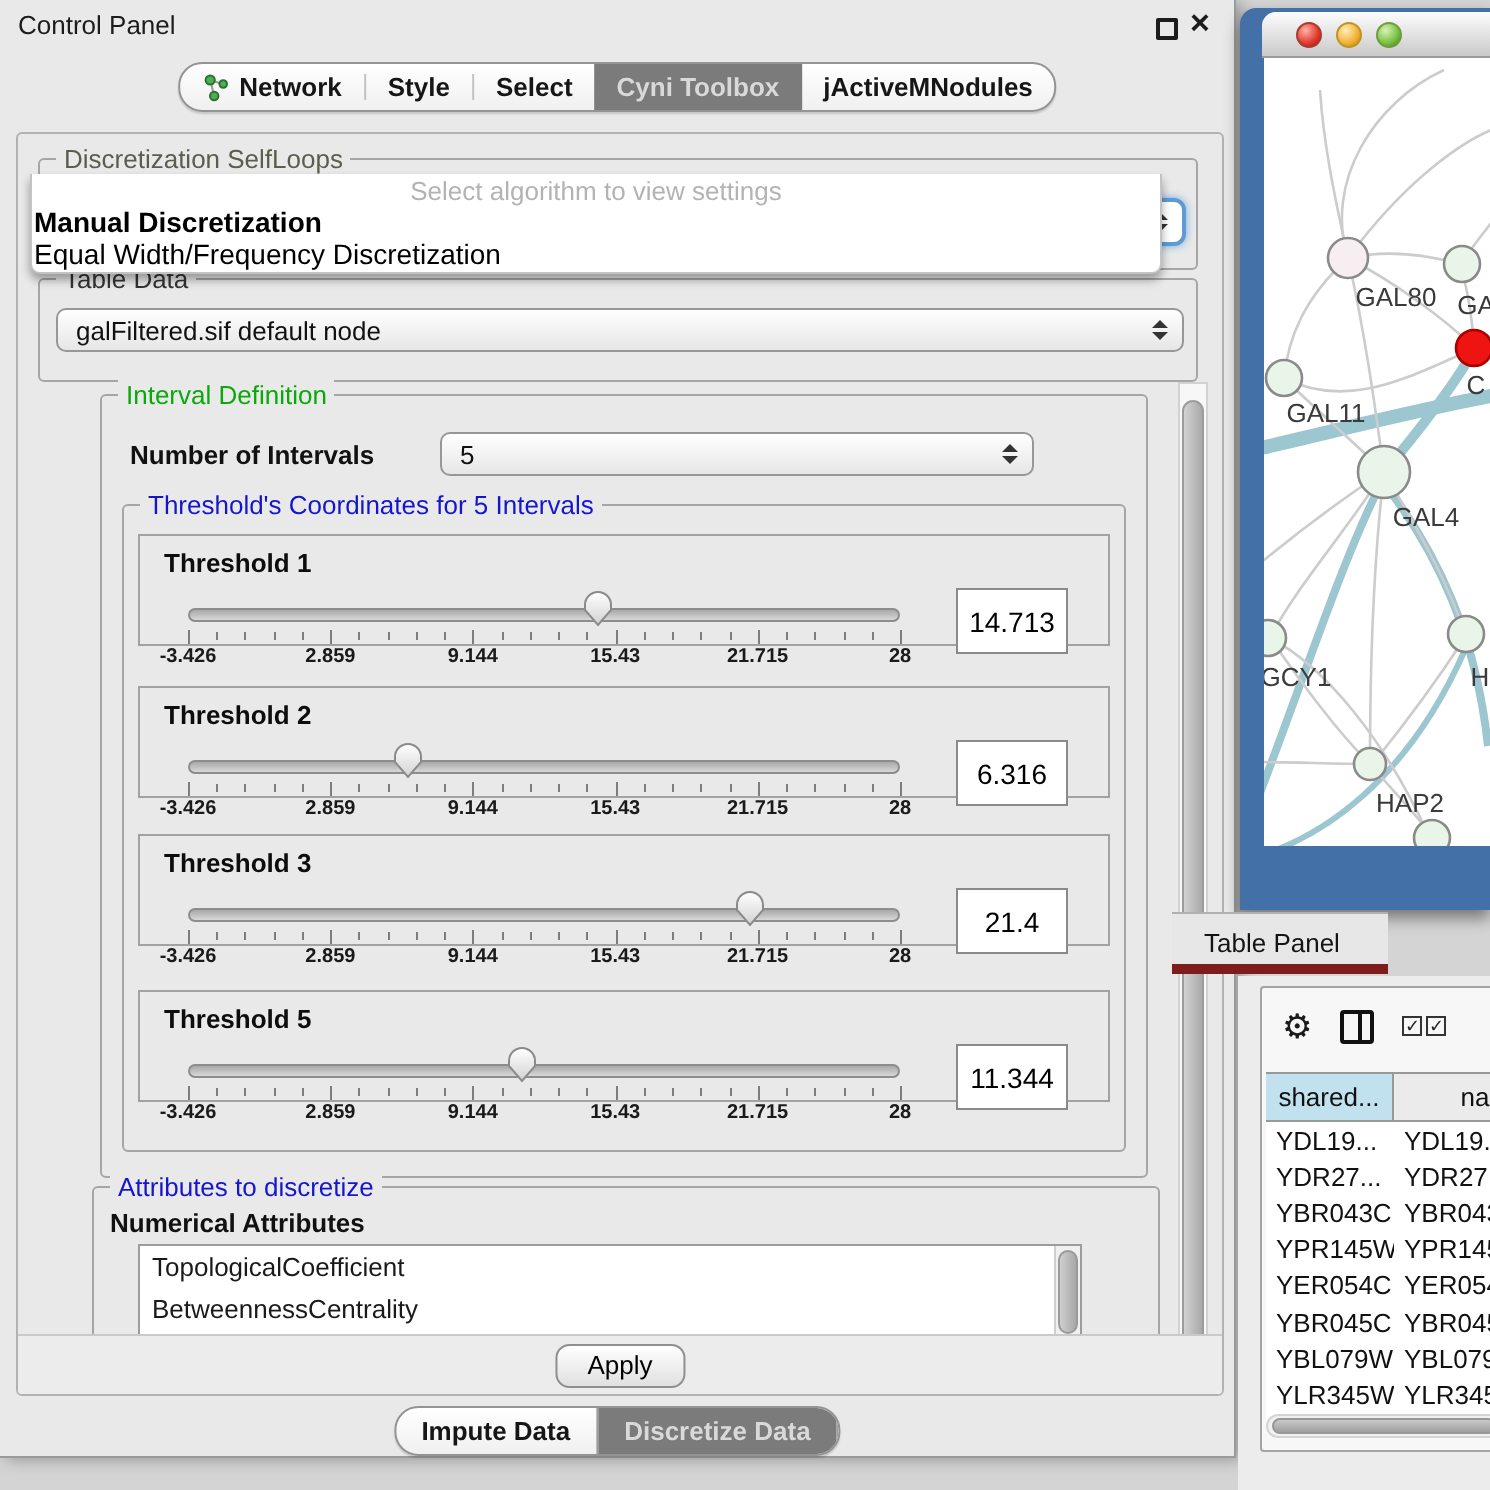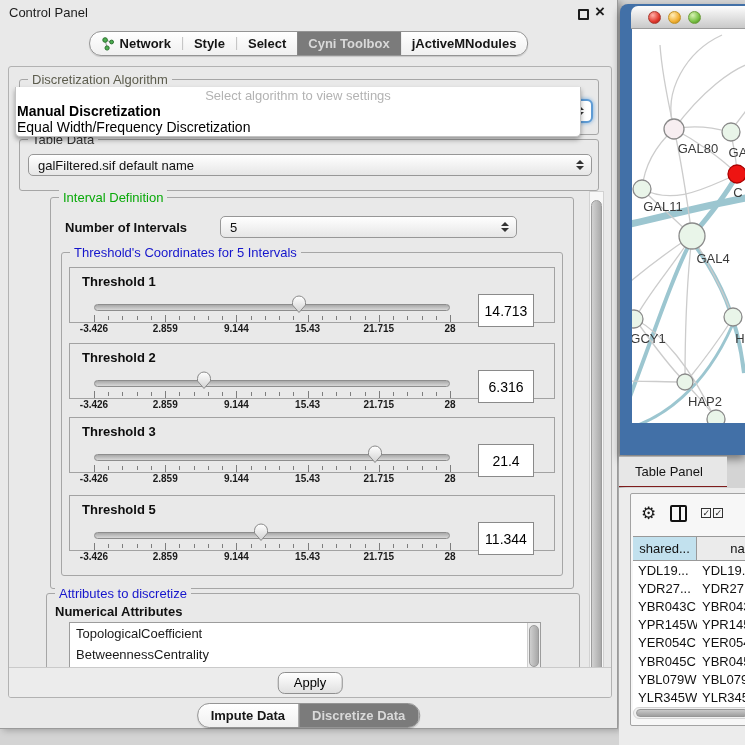--- a/index.html
+++ b/index.html
@@ -93,21 +93,21 @@
   .net-win { position:absolute; left:620px; top:4px; width:125px; height:451px; background:linear-gradient(#34movie5,#4270a7); background:#4270a7; border-radius:8px 0 0 0; box-shadow:0 4px 8px rgba(0,0,0,.45); }
   .net-titlebar { position:absolute; left:11px; top:2px; right:0; height:23px; background:linear-gradient(#fdfdfd,#c9c9c9); border-radius:7px 0 0 0; border-bottom:1px solid #9b9b9b; }
   .light { position:absolute; top:5px; width:13px; height:13px; border-radius:50%; }
   .light.red    { left:17px;  background:radial-gradient(circle at 35% 30%, #ffb0a8, #e2392e 60%, #9c1710); border:1px solid #a93a30; }
   .light.yellow { left:37px; background:radial-gradient(circle at 35% 30%, #ffeebb, #f2b033 60%, #b57e12); border:1px solid #c09328; }
   .light.green  { left:57px; background:radial-gradient(circle at 35% 30%, #d8f2b4, #77c043 60%, #447d18); border:1px solid #6d9d3d; }
   .net-canvas { position:absolute; left:12px; top:25px; width:113px; height:394px; background:#fff; }
   .net-canvas svg { display:block; }
 
   
-  .tp-bar { position:absolute; left:619px; top:456px; width:108px; height:31px; background:#e7e7e7; border-top:1px solid #b0b0b0; border-bottom:1px solid #7f1d1d; }
+  .tp-bar { position:absolute; left:586px; top:456px; width:108px; height:31px; background:#e7e7e7; border-top:1px solid #b0b0b0; border-bottom:5px solid #7f1d1d; }
   .tp-title { position:absolute; left:16px; top:7px; font-size:13px; color:#141414; }
   .tp-area { position:absolute; left:619px; top:488px; width:126px; height:257px; background:#ececec; }
   .tp-inner { position:absolute; left:11px; top:5px; width:130px; height:233px; background:#f7f7f7; border:1px solid #a3a3a3; border-radius:2px; overflow:hidden; }
   .tp-toolbar { position:absolute; left:0; top:0; width:100%; height:38px; display:flex; align-items:center; gap:14px; padding-left:10px; }
   .gear { font-size:17px; color:#1a1a1a; line-height:17px; }
   .cols-icon { width:17px; height:17px; border:2px solid #111; border-radius:2px; position:relative; }
   .cols-icon::after { content:""; position:absolute; left:50%; top:0; bottom:0; width:2px; background:#111; }
   .checks { display:flex; gap:2px; }
   .chk { width:10px; height:10px; border:1.5px solid #333; font-size:9px; line-height:8px; color:#222; text-align:center; }
   .tp-table { position:absolute; left:2px; top:42px; width:170px; }
@@ -158,41 +158,41 @@
         <span>Cyni Toolbox</span>
       </div>
       <div class="tab">
         <span>jActiveMNodules</span>
       </div>
     </div>
 
   <div class="content">
 
     <div class="group g-disc">
-      <span class="group-title t-gray">Discretization Algorithm</span>
+      <span class="group-title t-gray">Discretization SelfLoops</span>
     </div>
     <div class="combo combo-algo-hidden">
       <span class="spinner">
           <i class="up"></i>
           <i class="dn"></i>
         </span>
     </div>
 
     <div class="popup">
       <div class="hint">Select algorithm to view settings</div>
       <div id="popup-options">
           <div class="opt bold">Manual Discretization</div>
           <div class="opt">Equal Width/Frequency Discretization</div>
         </div>
     </div>
 
     <div class="group g-tdata">
       <span class="group-title t-dark">Table Data</span>
       <div class="combo" style="left:8px; top:14px; width:564px;">
-        <span>galFiltered.sif default name</span>
+        <span>galFiltered.sif default node</span>
         <span class="spinner">
             <i class="up"></i>
             <i class="dn"></i>
           </span>
       </div>
     </div>
 
     <div class="group g-interval">
       <span class="group-title t-green">Interval Definition</span>
       <span class="num-label">Number of Intervals</span>

